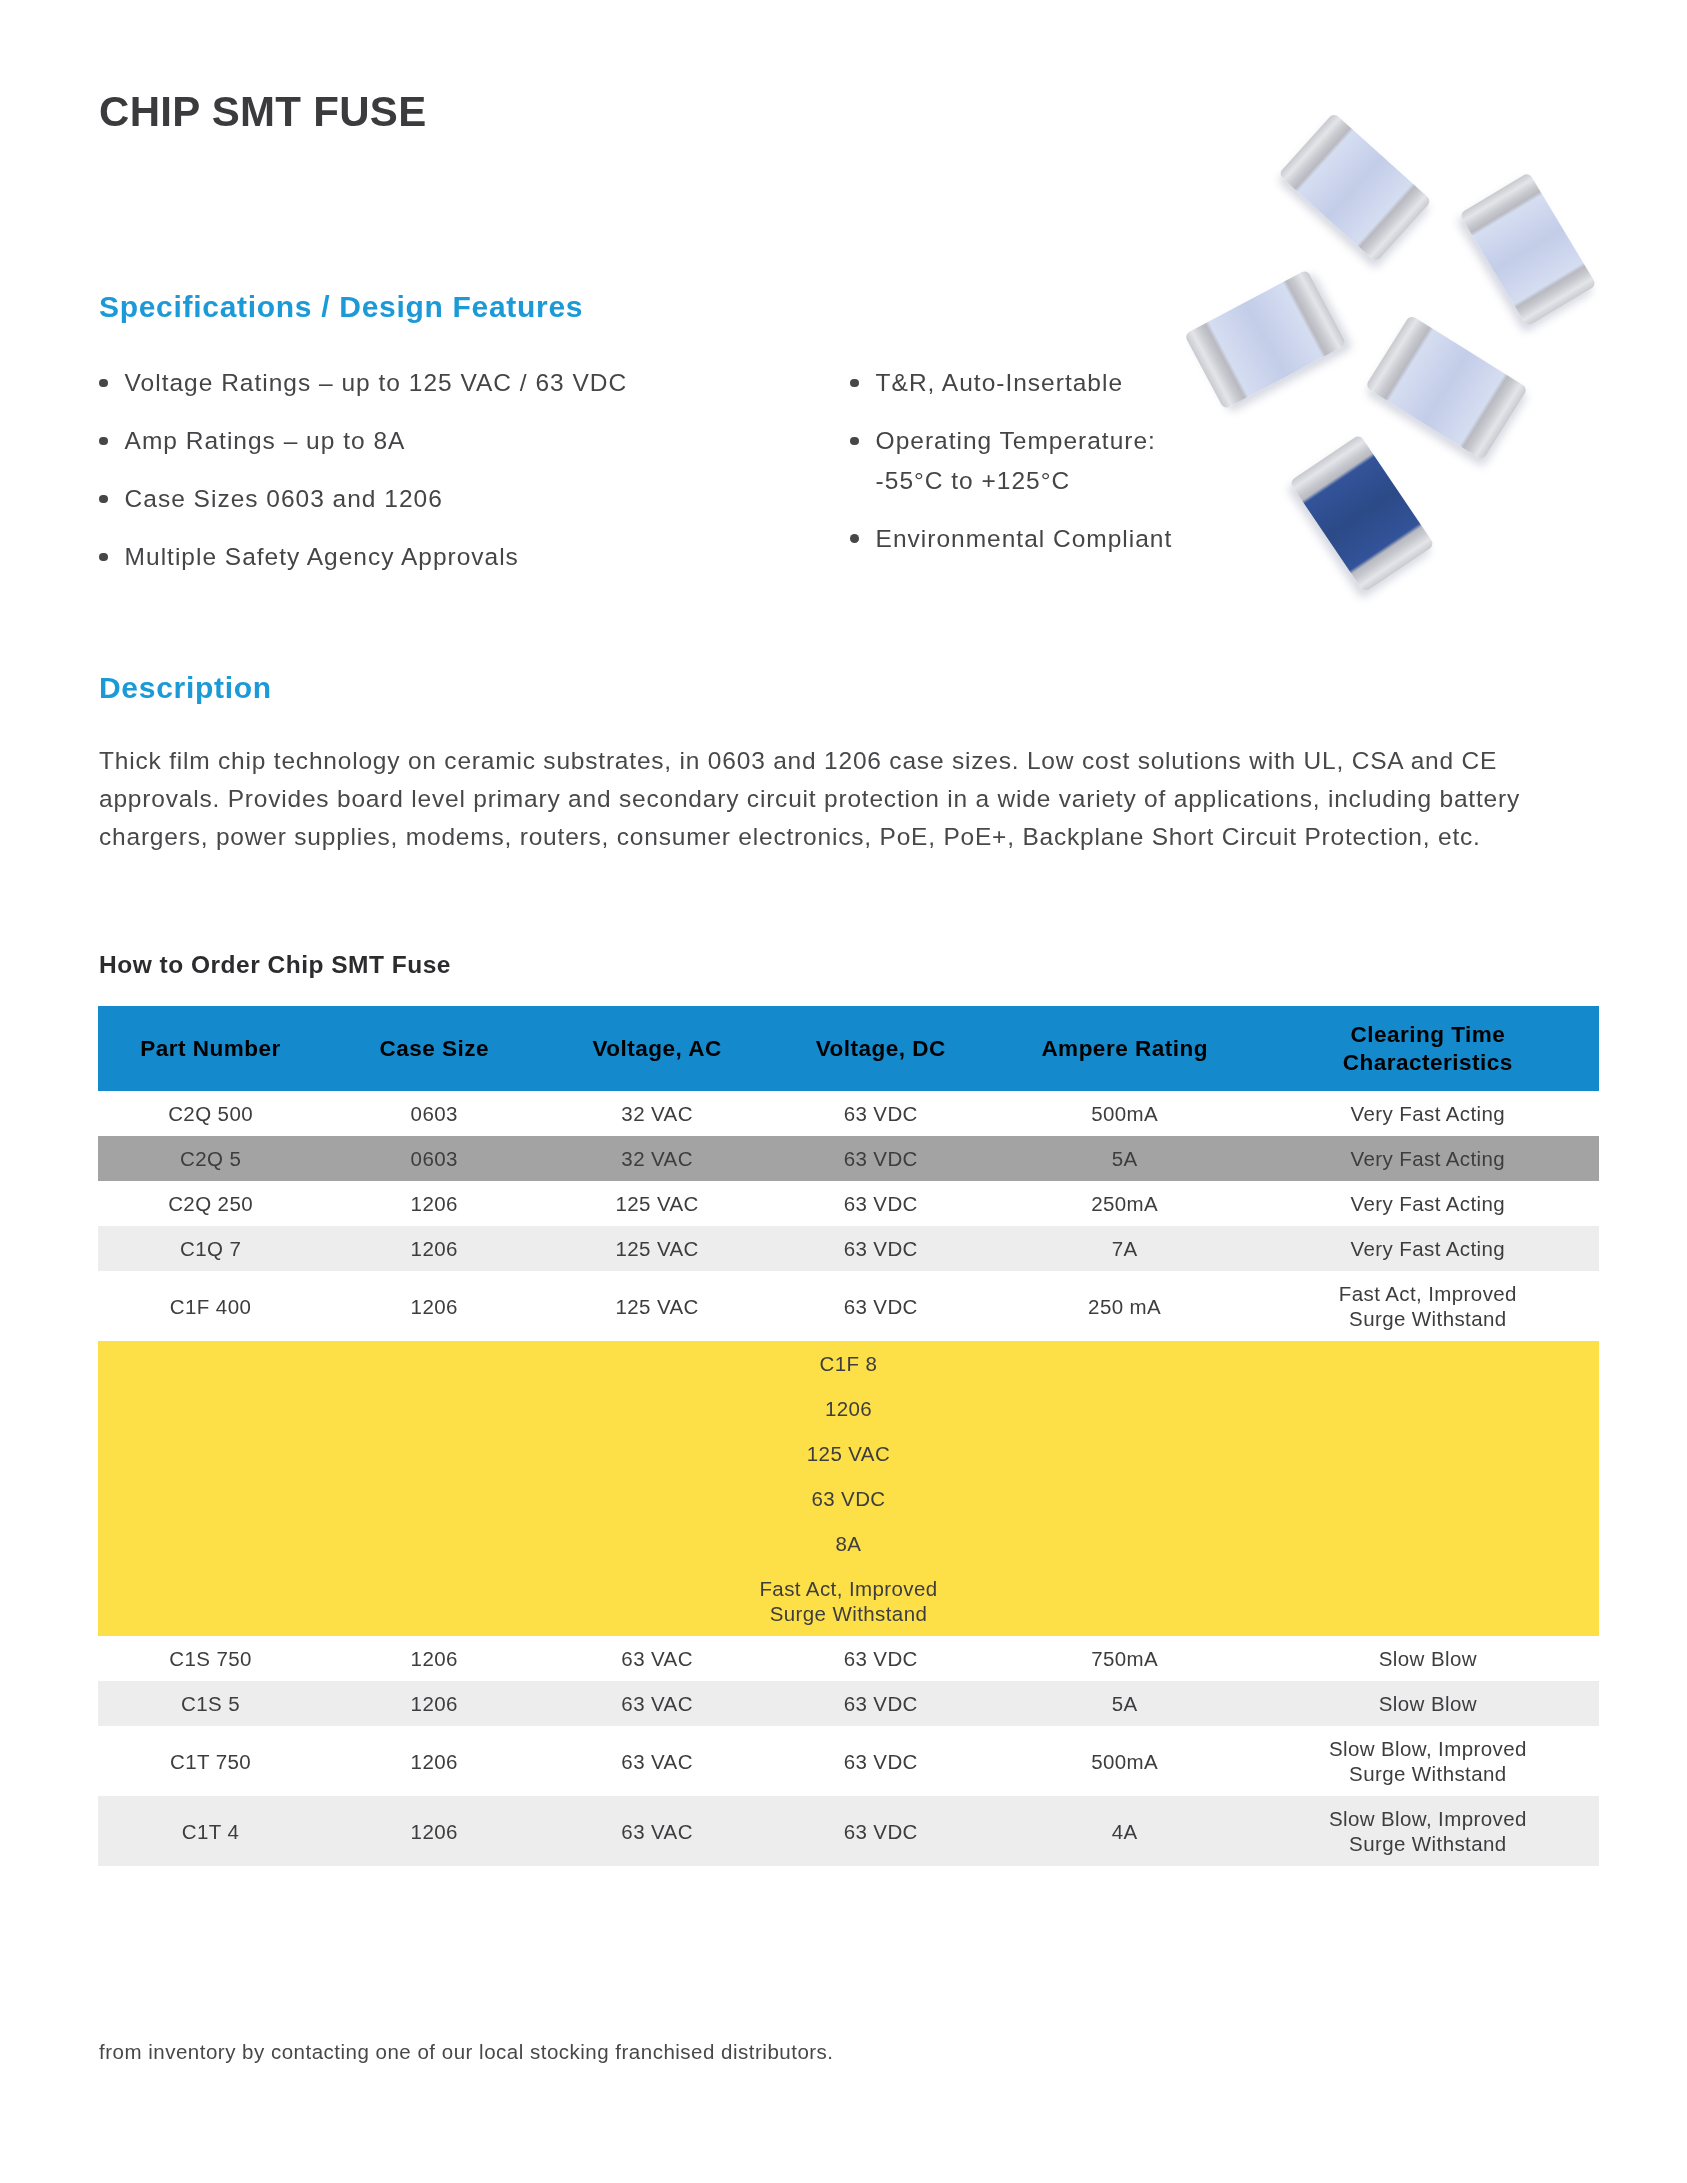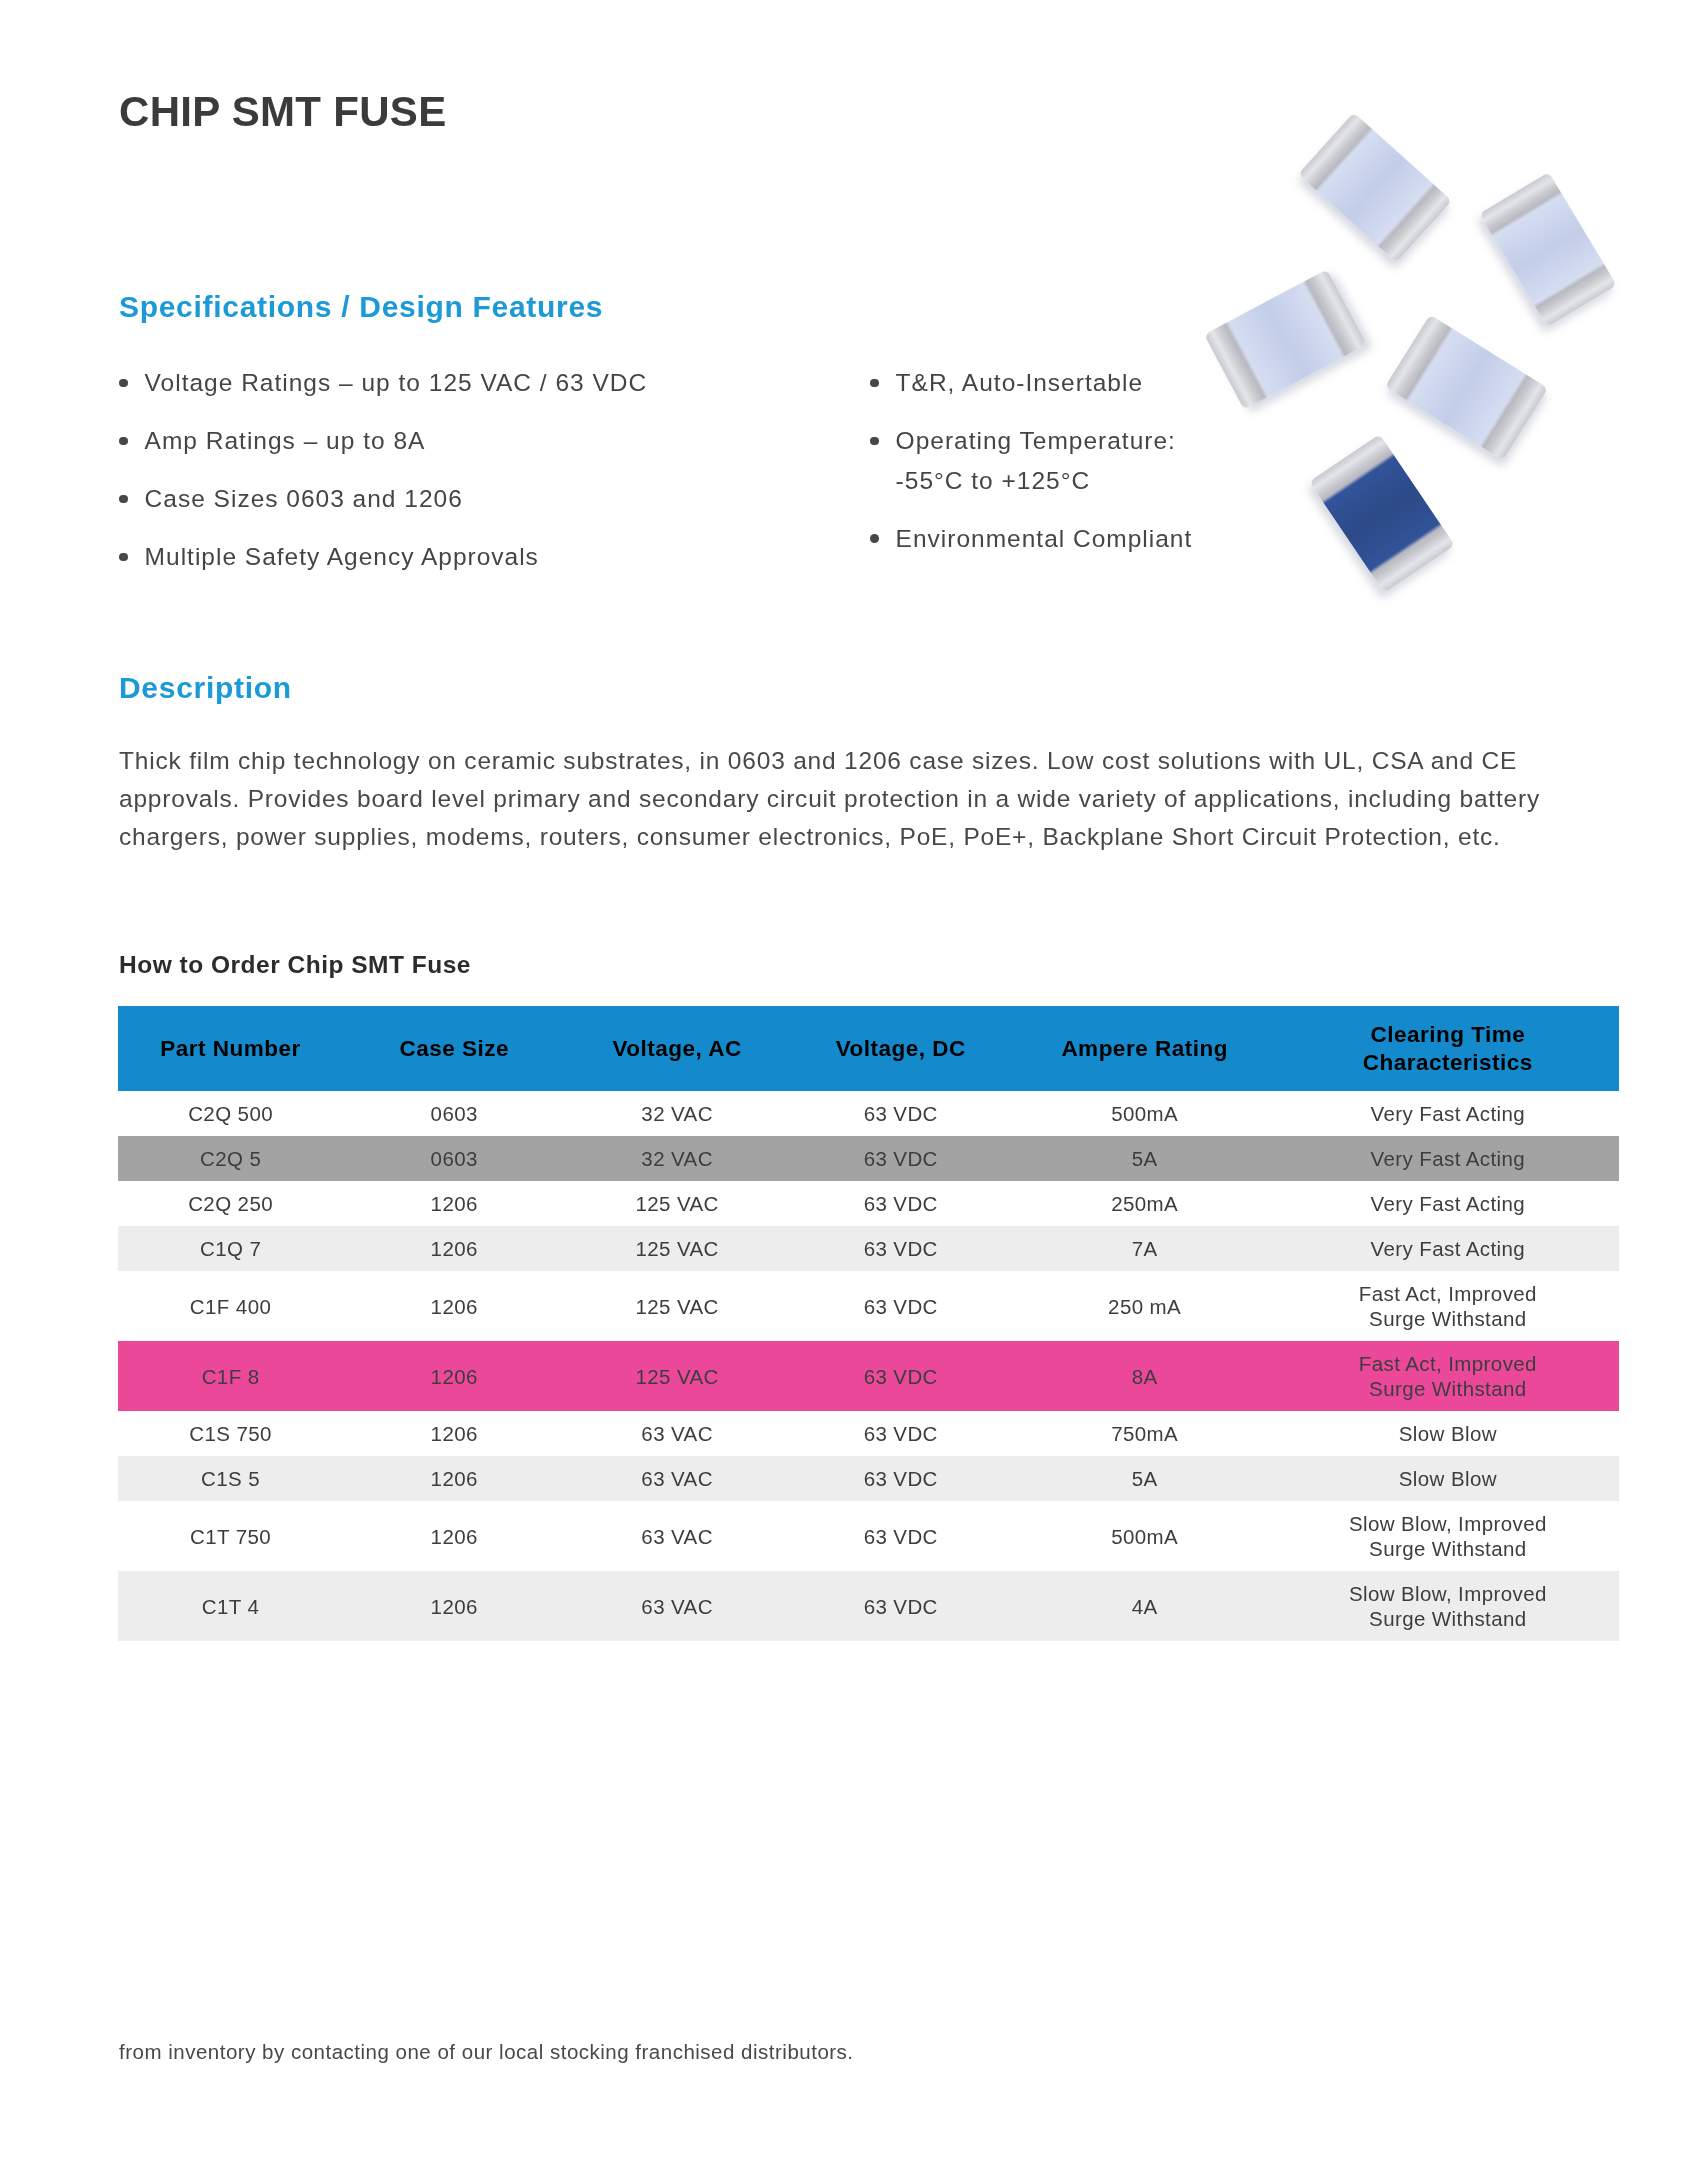--- a/index.html
+++ b/index.html
@@ -1,21 +1,21 @@
 <!DOCTYPE html>
 <html style="font-size:10.6px"><head>
 <meta charset="utf-8">
 <style>
   html,body{margin:0;padding:0;}
   body{
     width:1687px;height:2183px;position:relative;background:#ffffff;
     font-family:"Liberation Sans","DejaVu Sans",sans-serif;
     -webkit-font-smoothing:antialiased;overflow:hidden;
   }
-  .abs{position:absolute;margin-left:20px;}
+  .abs{position:absolute;}
 
   
   #page-title{
     left:99px;top:91px;font-size:42px;font-weight:700;color:#3b3b3d;
     letter-spacing:0.3px;line-height:1;
   }
 
   
   #product-photo{left:1184px;top:78px;width:437px;height:543px;}
   .chip{
@@ -256,21 +256,21 @@
         <div class="cl">63 VDC</div>
       </div>
       <div class="t-cell c4">
         <div class="cl">250 mA</div>
       </div>
       <div class="t-cell c5">
         <div class="cl">Fast Act, Improved</div>
         <div class="cl">Surge Withstand</div>
       </div>
     </div>
-    <div class="t-row" style="background: #ec4899;">
+    <div class="t-row" style="background: #fde047; flex-direction: column;">
       <div class="t-cell c0">
         <div class="cl">C1F 8</div>
       </div>
       <div class="t-cell c1">
         <div class="cl">1206</div>
       </div>
       <div class="t-cell c2">
         <div class="cl">125 VAC</div>
       </div>
       <div class="t-cell c3">

